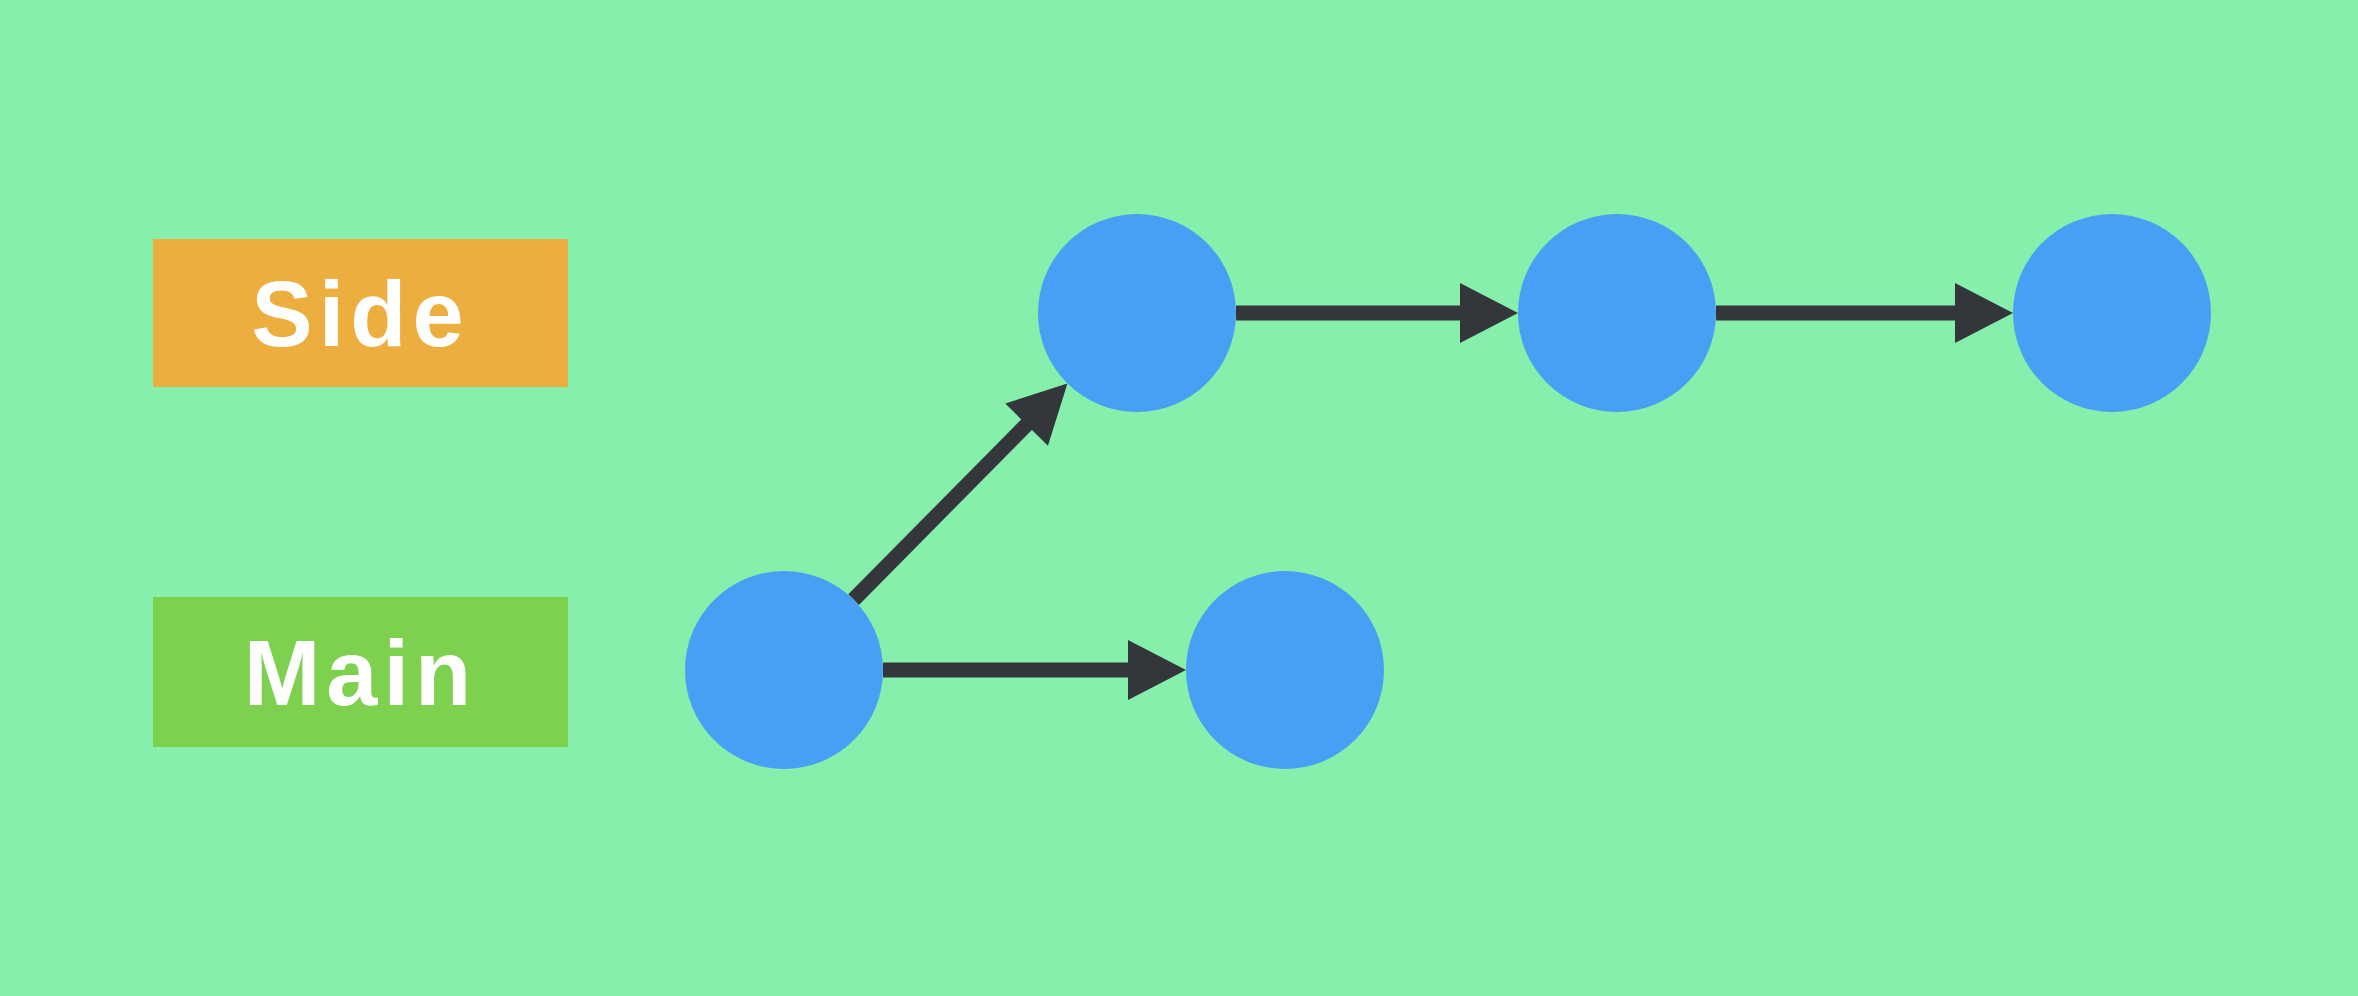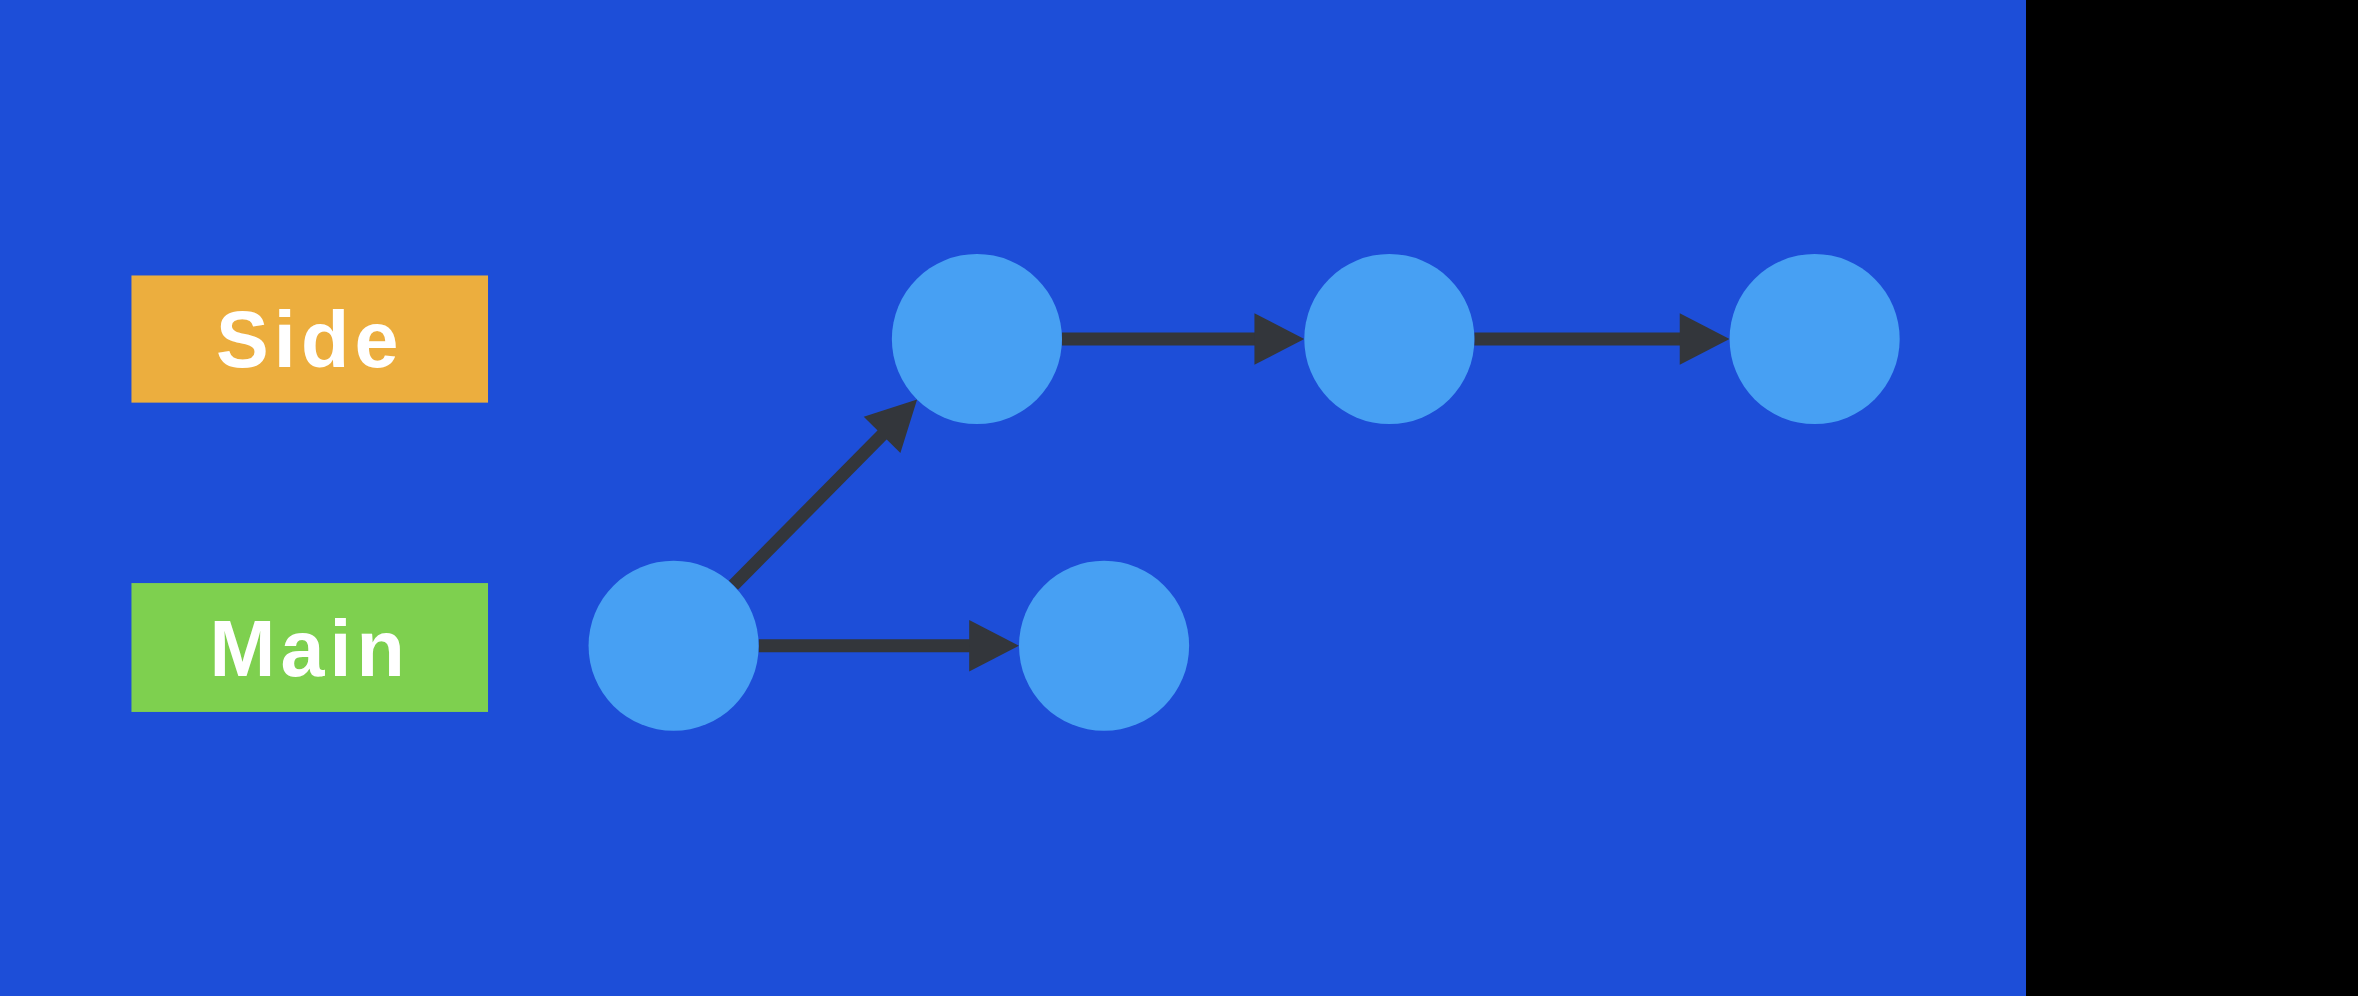--- a/index.html
+++ b/index.html
@@ -2,23 +2,23 @@
 <html><head>
 <meta charset="utf-8">
 <style>
   html, body {
     margin: 0;
     padding: 0;
     background: #000000;
   }
   .canvas {
     position: relative;
-    width: 2026px;
+    width: 2358px;
     height: 996px;
-    background: #1d4ed8;
+    background: #86efac;
     overflow: hidden;
     font-family: "Liberation Sans", sans-serif;
   }
   .canvas svg {
     position: absolute;
     inset: 0;
     width: 100%;
     height: 100%;
     display: block;
   }

